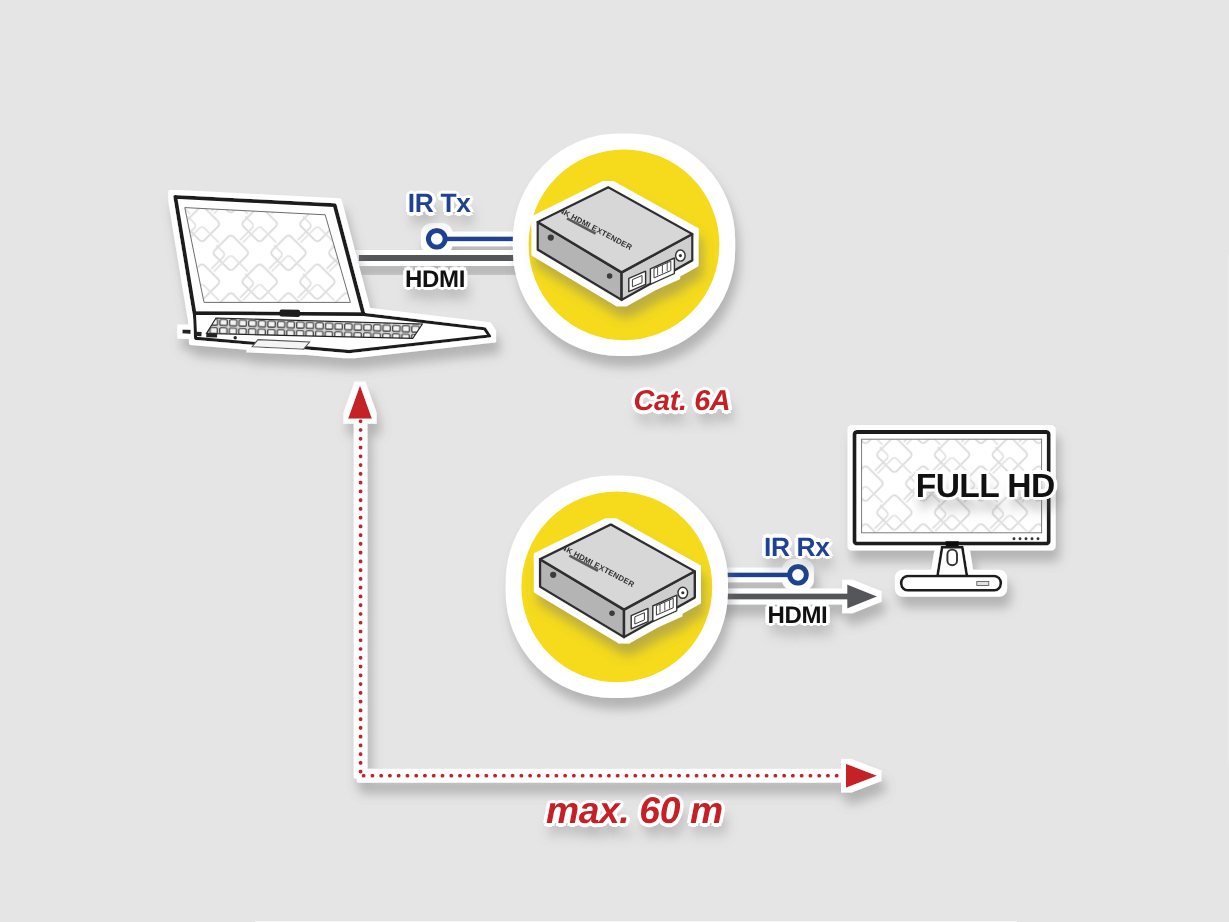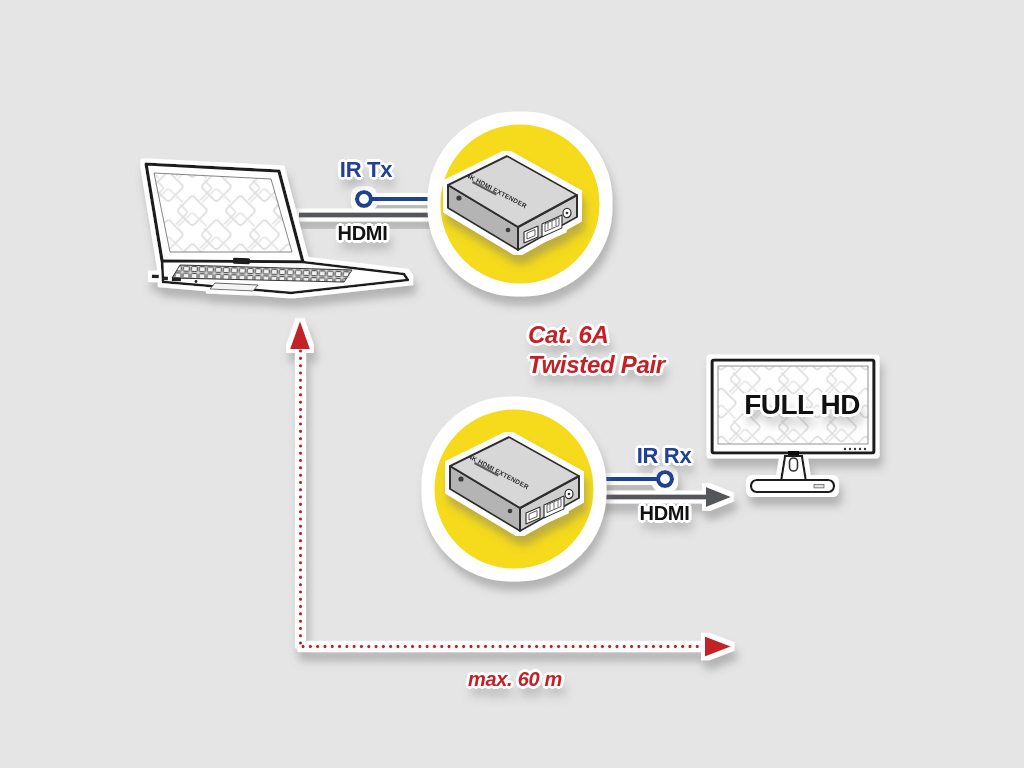--- a/index.html
+++ b/index.html
@@ -13,21 +13,21 @@
     position:absolute;font-weight:bold;white-space:nowrap;letter-spacing:-0.3px;
     text-shadow:
       -2px -2px 0 #fff, 2px -2px 0 #fff, -2px 2px 0 #fff, 2px 2px 0 #fff,
       0 -3px 0 #fff, 0 3px 0 #fff, -3px 0 0 #fff, 3px 0 0 #fff,
       3px 10px 10px rgba(100,100,100,0.55);
   }
   .blue-label{color:var(--label-blue,#1F4294);font-size:22px;}
   .dark-label{color:var(--text-dark,#111);font-size:20px;}
   .red-label{color:var(--signal-red,#C42026);font-style:italic;}
   .cable-label{font-size:24px;line-height:30px;}
-  .distance-label{font-size:20px;margin-top:10px;}
+  .distance-label{font-size:31px;}
   .fullhd-label{font-size:28px;color:var(--text-dark,#111);letter-spacing:-0.5px;}
   .ta-c{text-align:center;}
 
   
   .yellow-circle{fill:var(--accent-yellow,#F5DB1C);stroke:#ffffff;stroke-width:9;}
   .red-stroke{stroke:var(--signal-red,#C42026);}
   .red-fill{fill:var(--signal-red,#C42026);}
   .blue-stroke{stroke:var(--label-blue,#1F4294);}
   .gray-stroke{stroke:var(--line-gray,#55565A);}
   .gray-fill{fill:var(--line-gray,#55565A);}
@@ -162,23 +162,22 @@
     <circle filter="url(#halo)" class="yellow-circle" cx="514" cy="489" r="84"></circle>
     <use href="#extbox" transform="translate(520,508)" filter="url(#halo)"></use>
   </svg>
 
   <div class="label blue-label ta-c" style="left:330px;top:157px;width:72px;">IR Tx</div>
 
   <div class="label dark-label ta-c" style="left:320px;top:222px;width:85px;">HDMI</div>
 
   <div class="label red-label cable-label" style="left:528px;top:320px;">
     <span style="display:block;">Cat. 6A</span>
-    <span style="display:block;">Twisted Pair</span>
   </div>
 
   <div class="label blue-label ta-c" style="left:628px;top:443px;width:72px;">IR Rx</div>
 
   <div class="label dark-label ta-c" style="left:622px;top:502px;width:85px;">HDMI</div>
 
-  <div class="label fullhd-label ta-c" style="left:732px;top:389px;width:140px;">FULL HD</div>
+  <div class="label fullhd-label ta-c" style="left:751px;top:389px;width:140px;">FULL HD</div>
 
   <div class="label red-label distance-label ta-c" style="left:455px;top:658px;width:120px;">max. 60 m</div>
 </div>
 
 </body></html>

